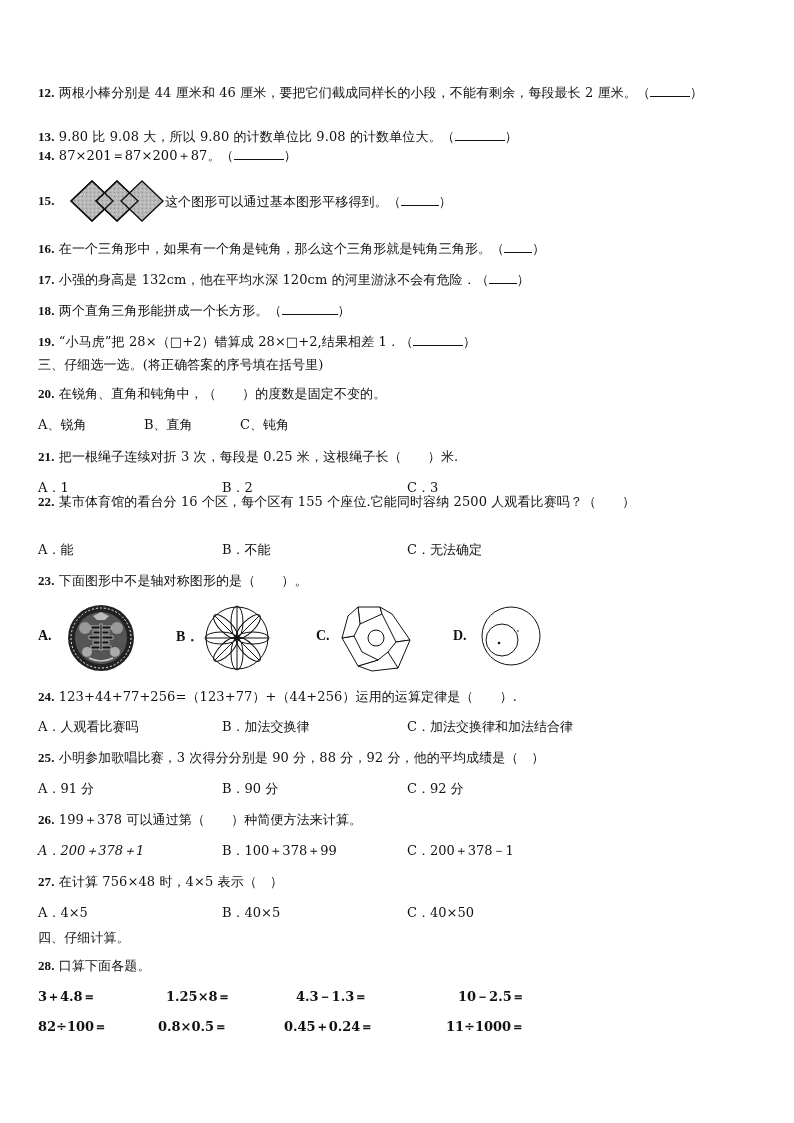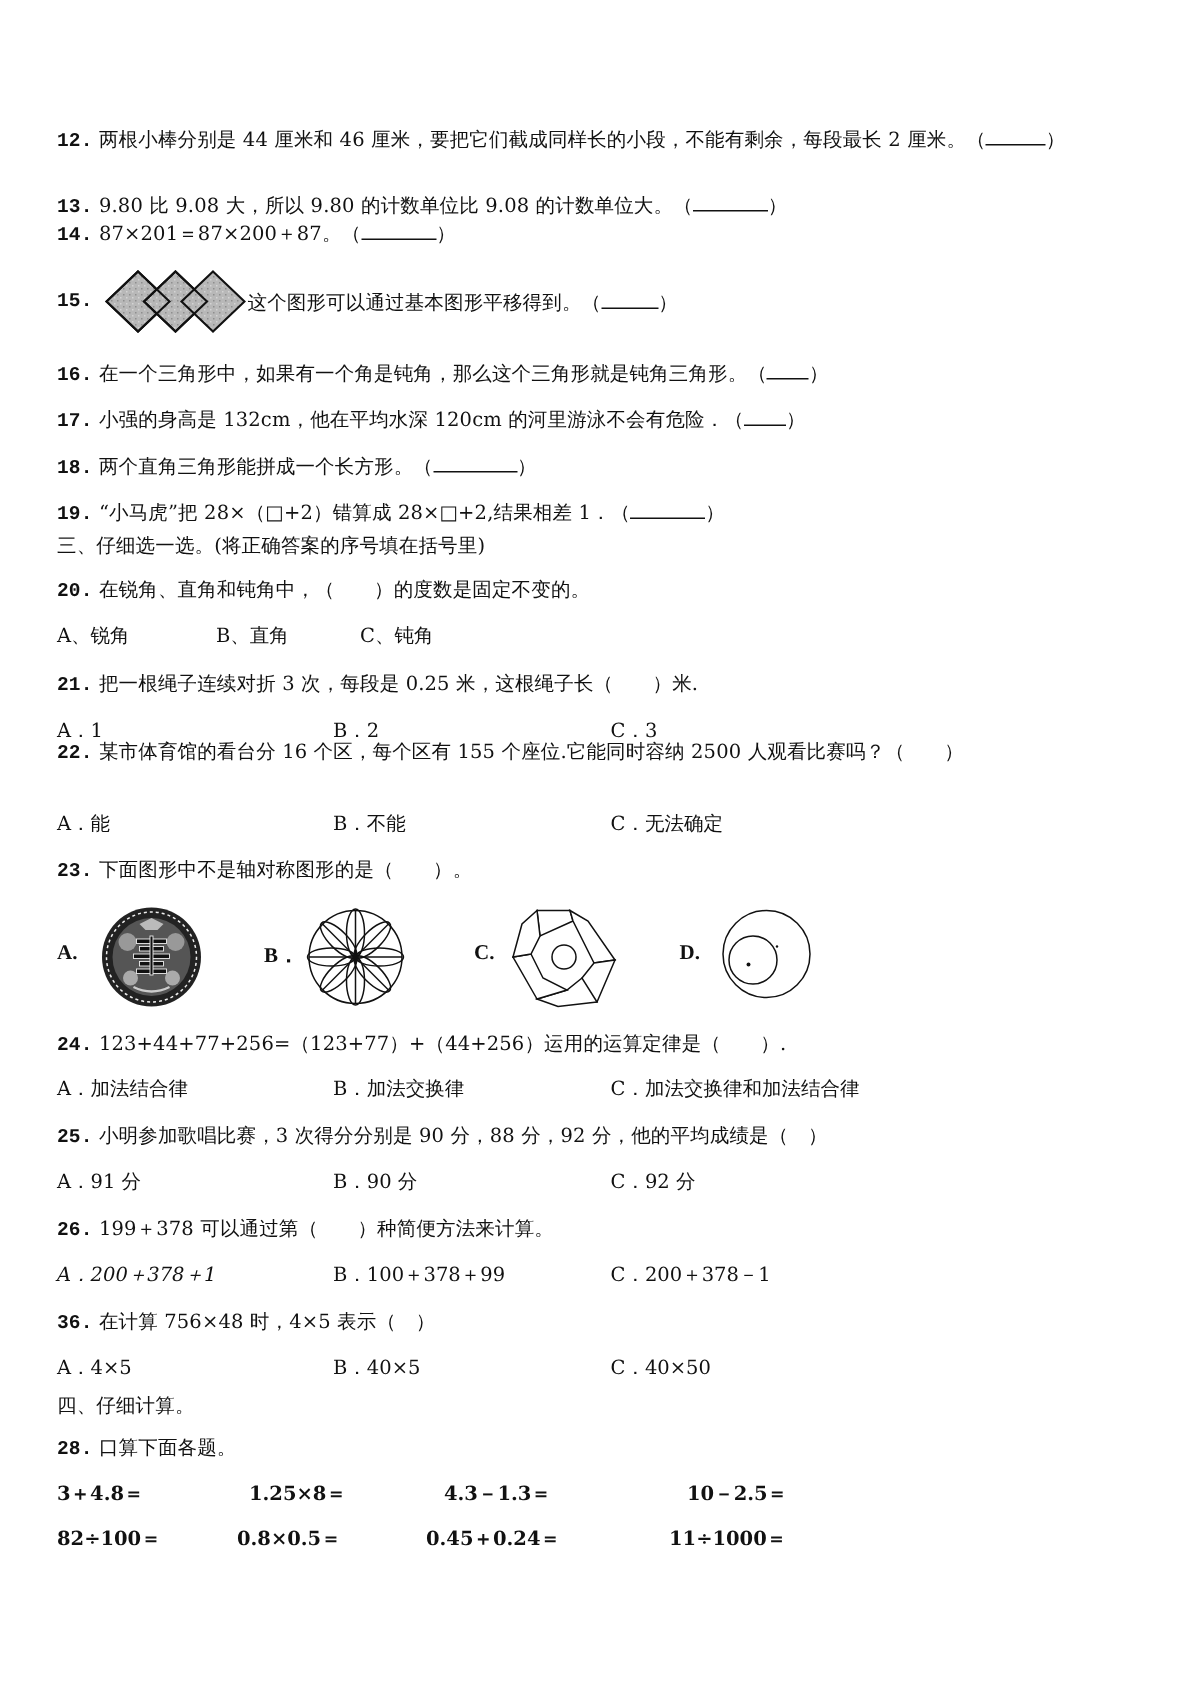--- a/index.html
+++ b/index.html
@@ -6,21 +6,21 @@
   body {
     width: 794px; height: 1123px; position: relative; overflow: hidden;
     font-family: "DejaVu Serif", "Liberation Serif", serif;
     color: #111;
     font-size: 13px;
   }
   .line {
     position: absolute; left: 38px; white-space: nowrap;
     font-size: 13px; line-height: 16px; letter-spacing: 0.1px;
   }
-  .num { font-weight: bold; font-family: Liberation Mono, monospace; }
+  .num { font-weight: bold; font-family: Liberation Serif, serif; }
   .blank { display: inline-block; border-bottom: 1px solid #111; height: 12px; vertical-align: baseline; }
   .opt { position: absolute; white-space: nowrap; font-size: 13px; line-height: 16px; }
   .fig { position: absolute; }
   .figlabel { position: absolute; font-size: 14px; font-weight: bold; font-family: "Liberation Serif", serif; }
 </style>
 </head>
 <body>
 
 <div class="line" style="top:84px;">
   <span class="num">12.</span>
@@ -168,42 +168,42 @@
   <circle cx="31" cy="32" r="29" fill="none" stroke="#111" stroke-width="1"></circle>
   <circle cx="22" cy="36" r="16" fill="none" stroke="#111" stroke-width="1"></circle>
   <circle cx="19" cy="39" r="1.3" fill="#111"></circle>
   <circle cx="38" cy="27" r="0.8" fill="#111"></circle>
 </svg>
 
 <div class="line" style="top:689px;">
   <span class="num">24.</span>
   <span>123+44+77+256=（123+77）+（44+256）运用的运算定律是（　　）.</span>
 </div>
-<div class="opt" style="top:719px; left:38px;">A．加法结合律</div>
+<div class="opt" style="top:719px; left:38px;">A．人观看比赛吗</div>
 <div class="opt" style="top:719px; left:222px;">B．加法交换律</div>
 <div class="opt" style="top:719px; left:407px;">C．加法交换律和加法结合律</div>
 
 <div class="line" style="top:750px;">
   <span class="num">25.</span>
   <span>小明参加歌唱比赛，3 次得分分别是 90 分，88 分，92 分，他的平均成绩是（　）</span>
 </div>
 <div class="opt" style="top:781px; left:38px;">A．91 分</div>
 <div class="opt" style="top:781px; left:222px;">B．90 分</div>
 <div class="opt" style="top:781px; left:407px;">C．92 分</div>
 
 <div class="line" style="top:812px;">
   <span class="num">26.</span>
   <span>199＋378 可以通过第（　　）种简便方法来计算。</span>
 </div>
 <div class="opt" style="top:843px; left:38px;font-style:italic;">A．200＋378＋1</div>
 <div class="opt" style="top:843px; left:222px;">B．100＋378＋99</div>
 <div class="opt" style="top:843px; left:407px;">C．200＋378－1</div>
 
 <div class="line" style="top:874px;">
-  <span class="num">36.</span>
+  <span class="num">27.</span>
   <span>在计算 756×48 时，4×5 表示（　）</span>
 </div>
 <div class="opt" style="top:905px; left:38px;">A．4×5</div>
 <div class="opt" style="top:905px; left:222px;">B．40×5</div>
 <div class="opt" style="top:905px; left:407px;">C．40×50</div>
 
 <div class="line" style="top:930px;">四、仔细计算。</div>
 
 <div class="line" style="top:958px;">
   <span class="num">28.</span>

